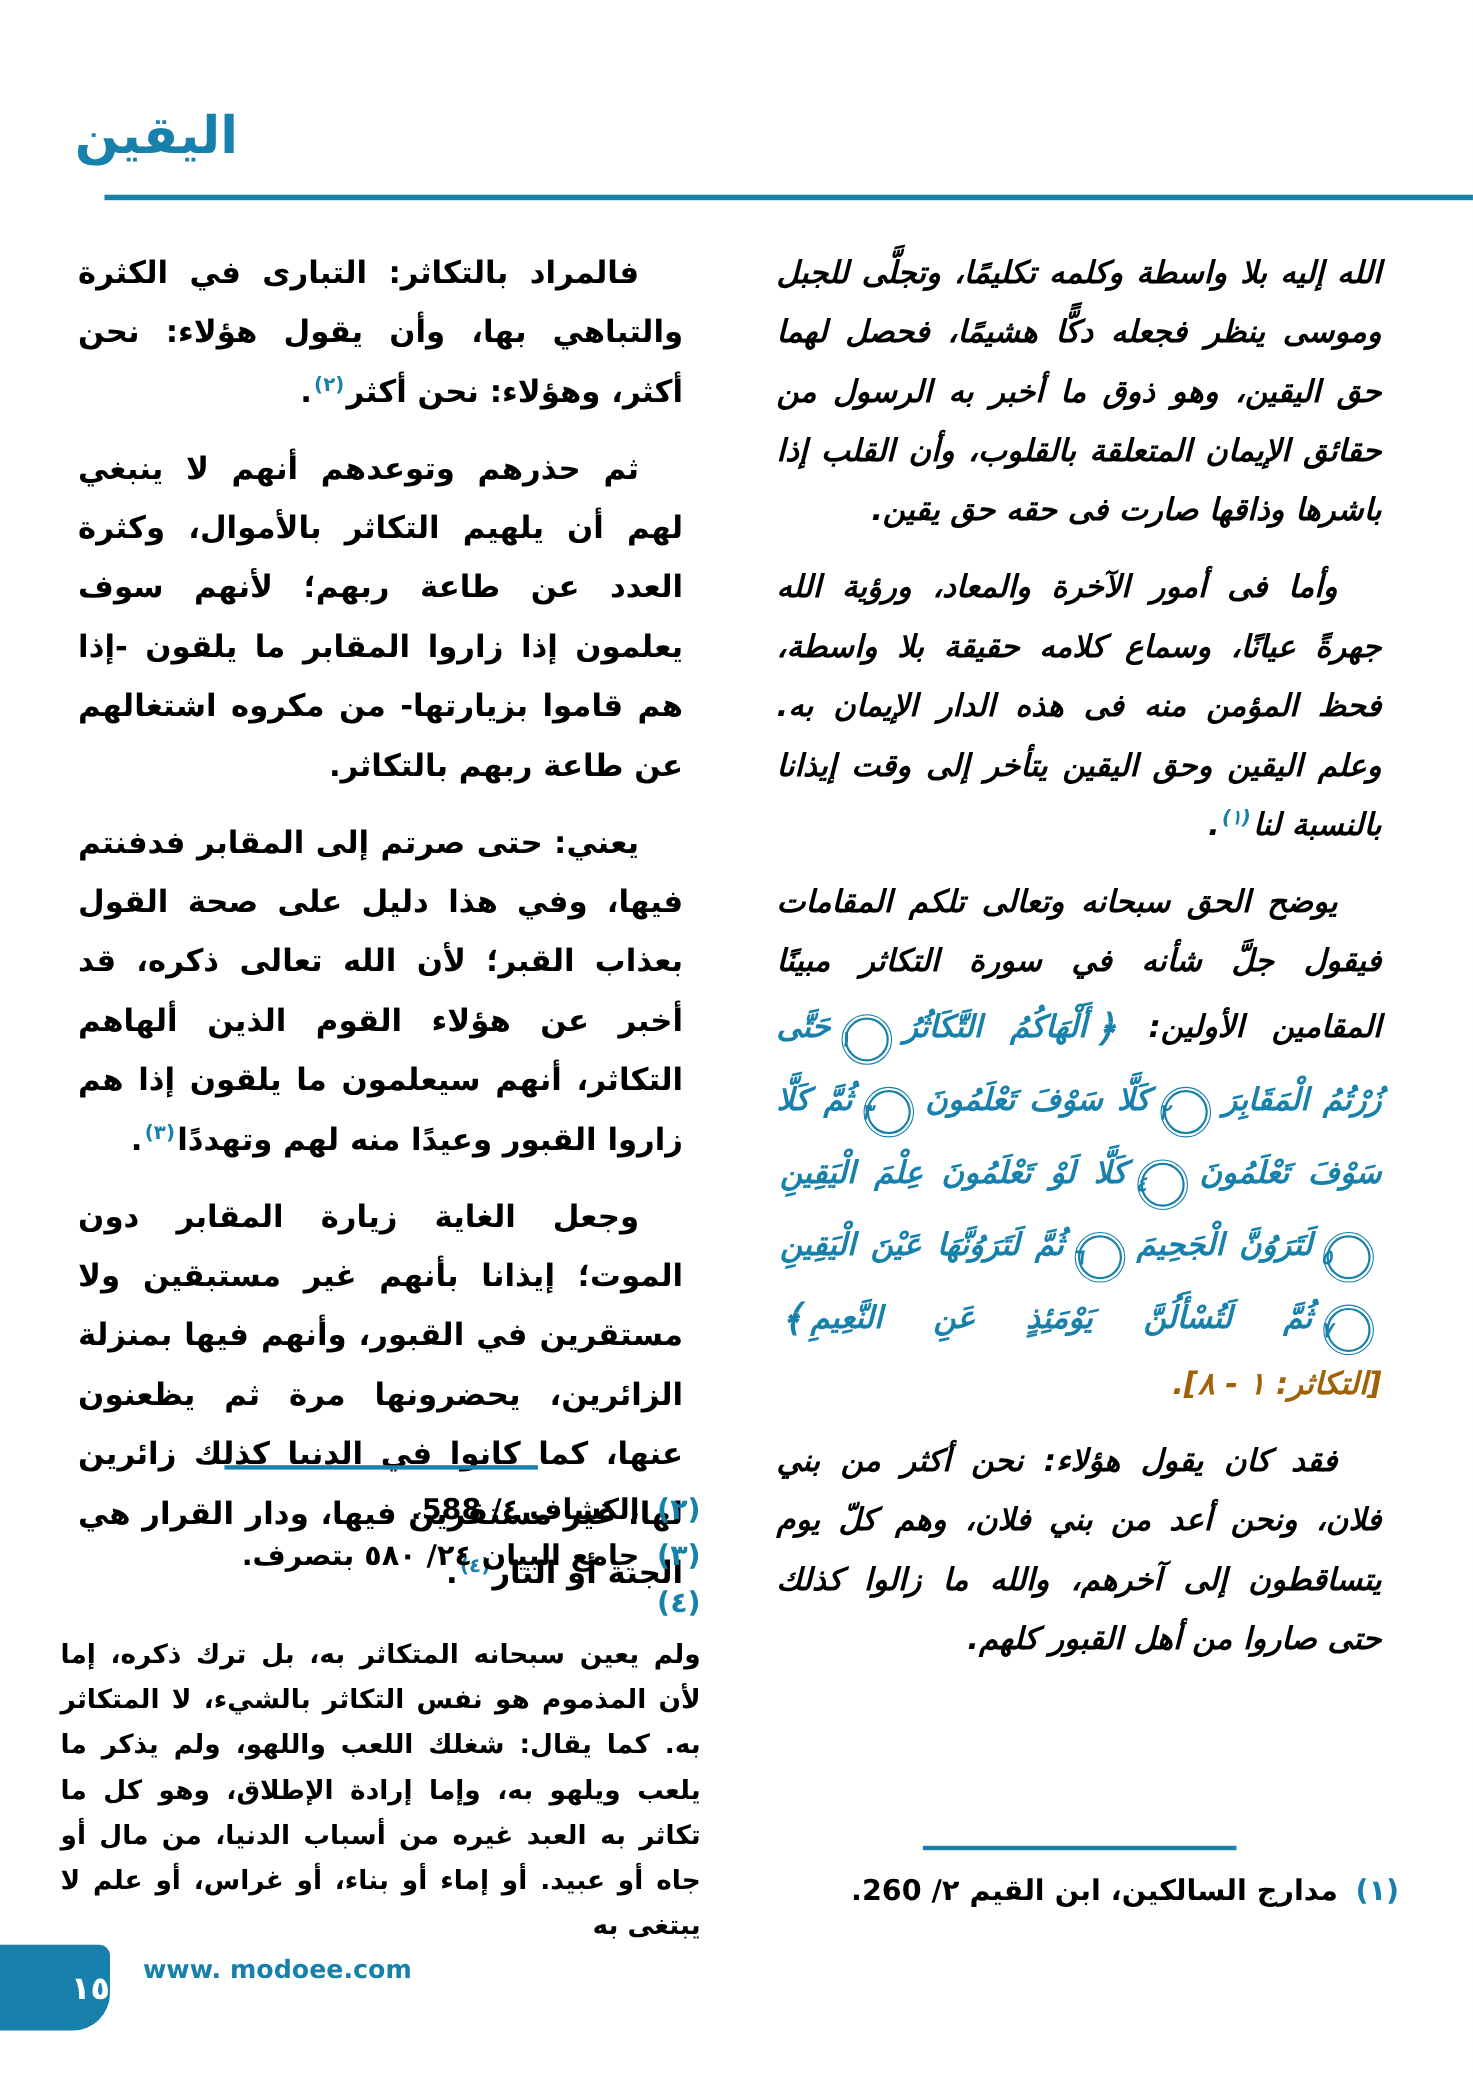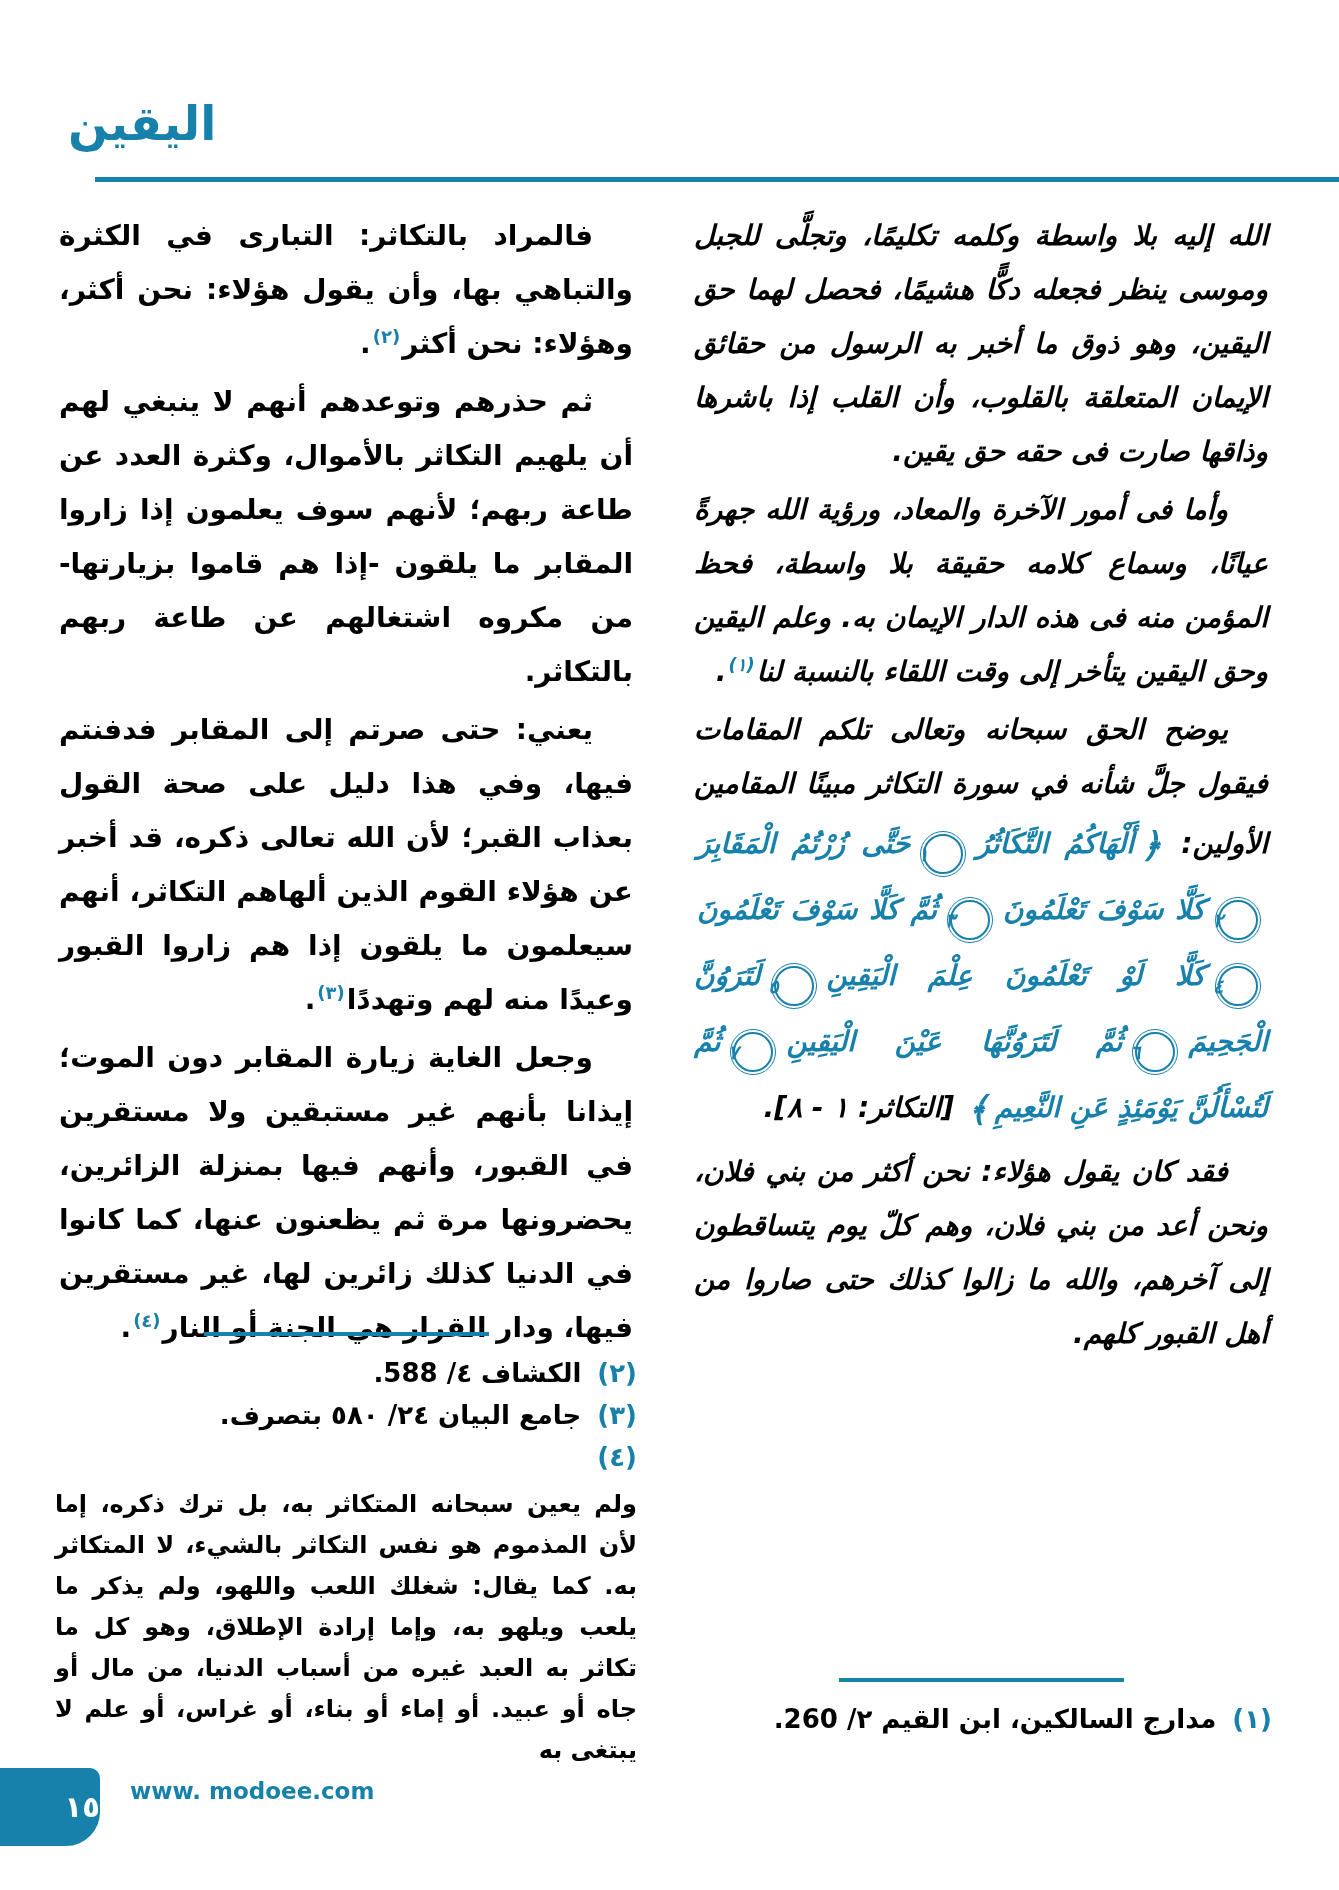--- a/index.html
+++ b/index.html
@@ -25,42 +25,42 @@
     background:var(--accent);
   }
   
   .col{
     position:absolute;top:205px;width:582px;
     font-size:28px;font-weight:bold;line-height:54px;
     text-align:justify;
   }
   .col-right{right:67px;font-style:italic;}
   .col-left{left:75px;}
-  .col p{margin:4px;}
+  .col p{margin:16px;}
   .col p.indent{text-indent:40px;}
   .fn-marker{
     color:var(--accent);
     font-size:18px;font-weight:bold;
     vertical-align:super;line-height:0;
     margin:0 2px;
   }
   
   .quran-inline{color:var(--accent);}
   .quran-bracket{font-size:34px;margin:0 4px;vertical-align:middle;}
   .q-seg{margin:0 3px;line-height:66px;}
   .aya-badge{
     display:inline-flex;align-items:center;justify-content:center;
     width:36px;height:36px;border-radius:50%;
     border:2px solid var(--accent);
     outline:1px solid var(--accent);outline-offset:2px;
     font-size:19px;color:var(--accent);
     margin:0 10px;vertical-align:-8px;
     background:#fff;
   }
-  .quran-ref{color:#000000;white-space:nowrap;}
+  .quran-ref{color:#a16207;white-space:nowrap;}
   
   .footnote-block{position:absolute;width:582px;}
   .footnote-block.right{right:67px;top:1678px;}
   .footnote-block.left{left:75px;top:1332px;}
   .fn-rule{width:285px;height:4px;background:var(--accent);margin:0 auto 16px auto;}
   .fn-item{
     display:flex;gap:16px;align-items:baseline;
     font-size:26px;font-weight:bold;line-height:42px;
   }
   .fn-num{color:var(--accent);flex:0 0 auto;}
@@ -85,21 +85,21 @@
 </head>
 <body>
 
 <div class="page">
 
   <div class="header-title">اليقين</div>
   <div class="header-rule"></div>
 
   <div class="col col-right">
     <p>الله إليه بلا واسطة وكلمه تكليمًا، وتجلَّى للجبل وموسى ينظر فجعله دكًّا هشيمًا، فحصل لهما حق اليقين، وهو ذوق ما أخبر به الرسول من حقائق الإيمان المتعلقة بالقلوب، وأن القلب إذا باشرها وذاقها صارت فى حقه حق يقين.</p>
-    <p class="indent"><span>وأما فى أمور الآخرة والمعاد، ورؤية الله جهرةً عيانًا، وسماع كلامه حقيقة بلا واسطة، فحظ المؤمن منه فى هذه الدار الإيمان به. وعلم اليقين وحق اليقين يتأخر إلى وقت اللقاء بالنسبة لنا</span><sup class="fn-marker">(١)</sup><span>.</span></p>
+    <p class="indent"><span>وأما فى أمور الآخرة والمعاد، ورؤية الله جهرةً عيانًا، وسماع كلامه حقيقة بلا واسطة، فحظ المؤمن منه فى هذه الدار الإيمان به. وعلم اليقين وحق اليقين يتأخر إلى وقت إيذانا بالنسبة لنا</span><sup class="fn-marker">(١)</sup><span>.</span></p>
     <p class="indent">
       <span>يوضح الحق سبحانه وتعالى تلكم المقامات فيقول جلَّ شأنه في سورة التكاثر مبينًا المقامين الأولين:</span>
       <span class="quran-inline"><span class="quran-bracket">﴿</span><span><span class="q-seg">أَلْهَاكُمُ التَّكَاثُرُ</span><span class="aya-badge">١</span><span class="q-seg">حَتَّى زُرْتُمُ الْمَقَابِرَ</span><span class="aya-badge">٢</span><span class="q-seg">كَلَّا سَوْفَ تَعْلَمُونَ</span><span class="aya-badge">٣</span><span class="q-seg">ثُمَّ كَلَّا سَوْفَ تَعْلَمُونَ</span><span class="aya-badge">٤</span><span class="q-seg">كَلَّا لَوْ تَعْلَمُونَ عِلْمَ الْيَقِينِ</span><span class="aya-badge">٥</span><span class="q-seg">لَتَرَوُنَّ الْجَحِيمَ</span><span class="aya-badge">٦</span><span class="q-seg">ثُمَّ لَتَرَوُنَّهَا عَيْنَ الْيَقِينِ</span><span class="aya-badge">٧</span><span class="q-seg">ثُمَّ لَتُسْأَلُنَّ يَوْمَئِذٍ عَنِ النَّعِيمِ</span></span><span class="quran-bracket">﴾</span></span>
       <span class="quran-ref">[التكاثر: ١ - ٨].</span>
     </p>
     <p class="indent">فقد كان يقول هؤلاء: نحن أكثر من بني فلان، ونحن أعد من بني فلان، وهم كلّ يوم يتساقطون إلى آخرهم، والله ما زالوا كذلك حتى صاروا من أهل القبور كلهم.</p>
   </div>
 
   <div class="col col-left">
     <p class="indent"><span>فالمراد بالتكاثر: التبارى في الكثرة والتباهي بها، وأن يقول هؤلاء: نحن أكثر، وهؤلاء: نحن أكثر</span><sup class="fn-marker">(٢)</sup><span>.</span></p>

